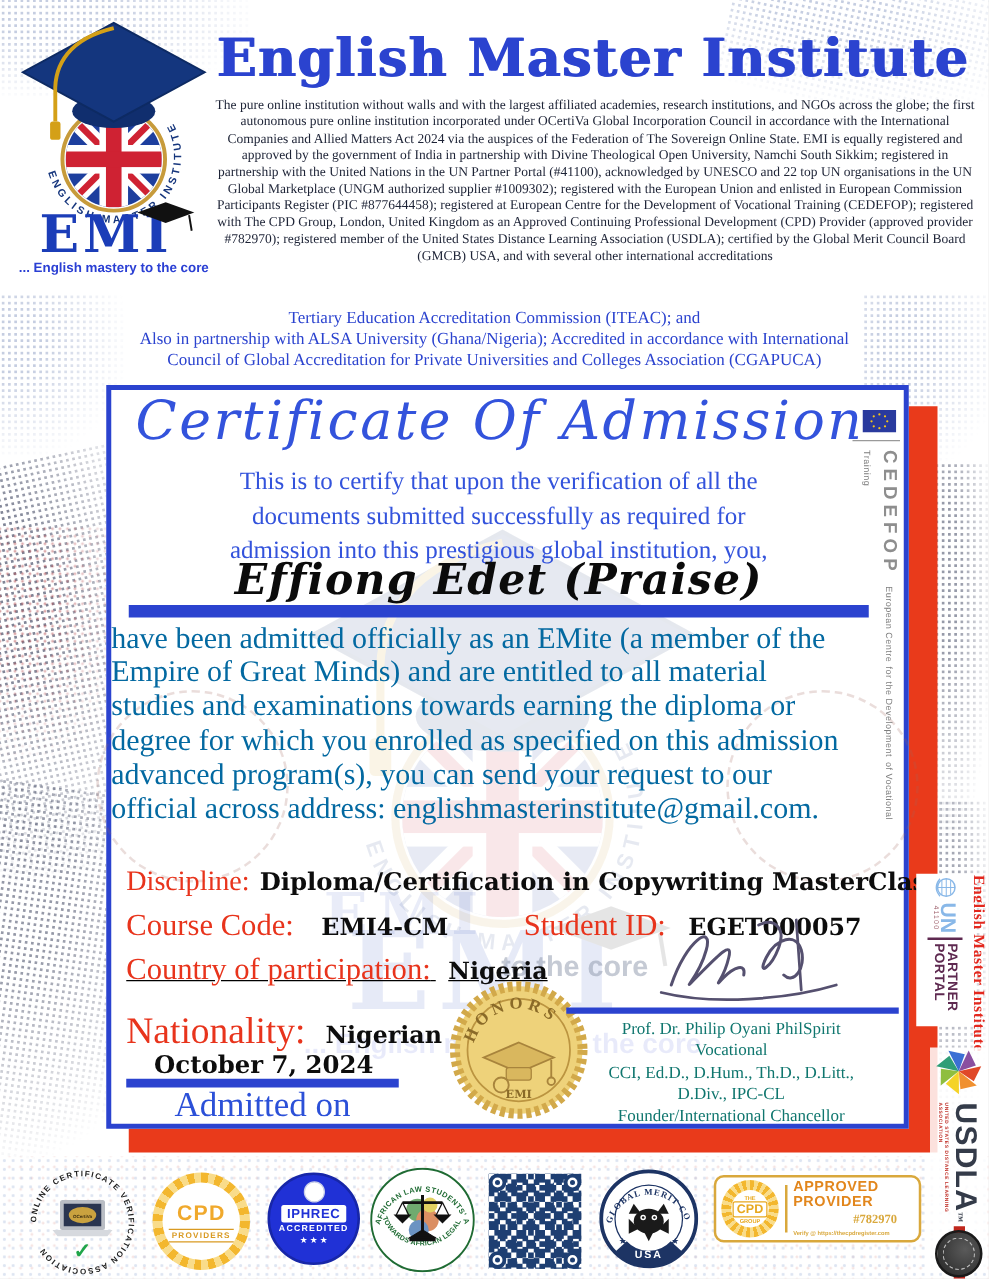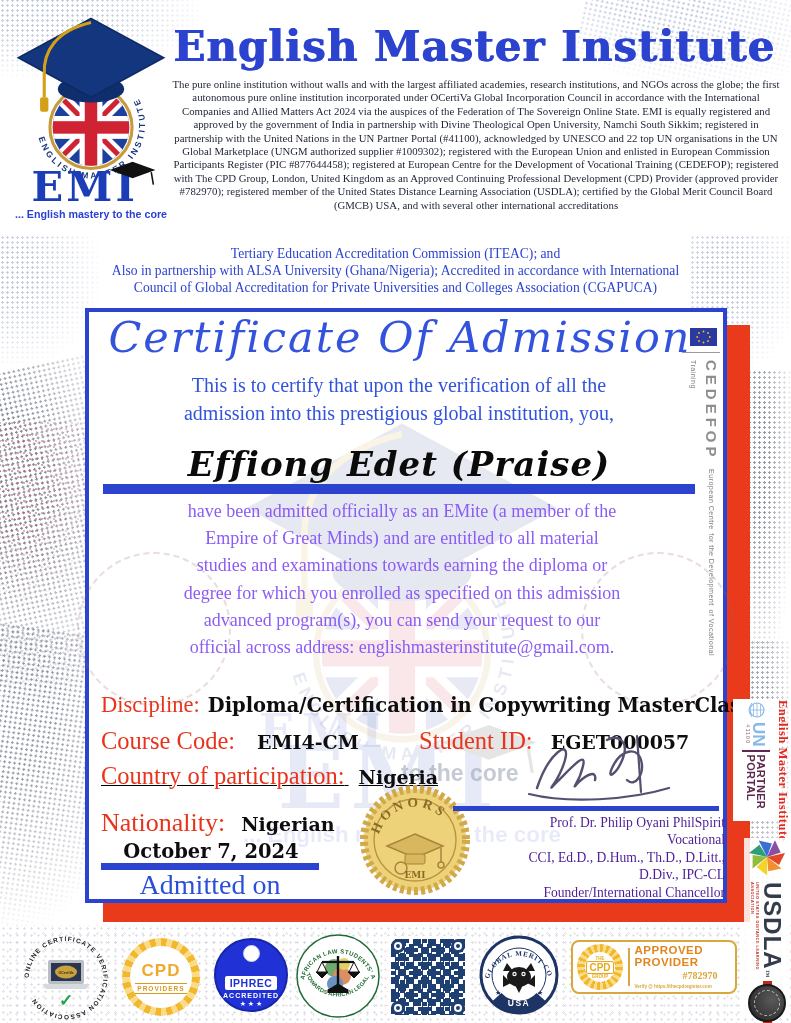--- a/index.html
+++ b/index.html
@@ -28,24 +28,24 @@
 
   
   .red-shadow{left:103px;top:325px;width:647px;height:597px;background:#e93a1b;z-index:1;}
   .cert{left:85px;top:308px;width:634px;height:587px;background:#fff;border:4px solid #2b43cf;z-index:2;}
   .cert-title{left:6px;top:0px;width:610px;text-align:center;font-family:"DejaVu Serif",serif;
               font-style:italic;font-size:43px;color:#3353dc;letter-spacing:2px;}
   .iline{font-size:20px;line-height:27.5px;color:#3353dc;text-align:center;}
   .recipient{left:0;top:132px;width:620px;text-align:center;font-family:"DejaVu Serif",serif;
              font-weight:bold;font-style:italic;font-size:34px;color:#0b0b0b;letter-spacing:1px;}
   .bluebar{background:#2b43cf;}
-  .bline{font-size:18px;line-height:27.2px;color:#8b5cf6;text-align:center;}
+  .bline{font-size:24px;line-height:27.2px;color:#0369a1;text-align:left;}
   .flabel{font-family:"Liberation Serif",serif;color:#e8341c;}
   .fvalue{font-family:"DejaVu Serif",serif;font-weight:bold;color:#0d0d0d;}
-  .sig-text{font-size:13.6px;line-height:17.4px;color:#4c1d95;text-align:right;}
+  .sig-text{font-size:13.6px;line-height:17.4px;color:#0f766e;text-align:center;}
   .admitted{font-size:28px;color:#2b50d8;text-align:center;}
 
   
   .cedefop-v{writing-mode:vertical-rl;}
   .cedefop-big{font-family:"Liberation Sans",sans-serif;color:#8e8e8e;font-size:15px;
                letter-spacing:4px;text-transform:uppercase;font-weight:bold;}
   .cedefop-sm{font-family:"Liberation Sans",sans-serif;color:#7e7e7e;font-size:7.2px;letter-spacing:.4px;}
 
   
   .rot{transform:rotate(90deg);transform-origin:0 0;}
@@ -190,20 +190,21 @@
       <div class="abs cedefop-v" style="right:0;top:32px;height:300px;">
         <span class="cedefop-big">cedefop</span>
         <span class="cedefop-sm" style="margin-top:4px;">European Centre</span>
         <span class="cedefop-sm">for the Development</span>
         <span class="cedefop-sm">of Vocational Training</span>
       </div>
     </div>
 
     <div class="abs" style="left:40px;top:60px;width:540px;">
       <div class="iline">This is to certify that upon the verification of all the</div>
+      <div class="iline">documents submitted successfully as required for</div>
       <div class="iline">admission into this prestigious global institution, you,</div>
     </div>
 
     <div class="abs recipient">Effiong Edet (Praise)</div>
     <div class="abs bluebar" style="left:14px;top:172px;width:592px;height:10px;"></div>
 
     <div class="abs" style="left:0;top:186px;width:626px;">
       <div class="bline">have been admitted officially as an EMite (a member of the</div>
       <div class="bline">Empire of Great Minds) and are entitled to all material</div>
       <div class="bline">studies and examinations towards earning the diploma or</div>
@@ -225,21 +226,21 @@
       <span class="flabel" style="font-size:24.5px;">Student ID:</span>
       <span class="fvalue" style="font-size:19px;margin-left:14px;">EGET000057</span>
     </div>
 
     <div class="abs nowrap" style="left:12px;top:450px;text-decoration:underline;">
       <span class="flabel" style="font-size:24.5px;">Country of participation:</span>
       <span class="fvalue" style="font-size:19px;margin-left:10px;">Nigeria</span>
     </div>
 
     <div class="abs nowrap" style="left:12px;top:496px;">
-      <span class="flabel" style="font-size:26px;">Nationality:</span>
+      <span class="flabel" style="font-size:30px;">Nationality:</span>
       <span class="fvalue" style="font-size:19px;margin-left:12px;">Nigerian</span>
     </div>
 
     <div class="abs fvalue ctr" style="left:16px;top:528px;width:212px;font-size:19.5px;">October 7, 2024</div>
     <div class="abs bluebar" style="left:12px;top:551px;width:218px;height:7px;"></div>
     <div class="abs admitted" style="left:6px;top:557px;width:230px;">Admitted on</div>
 
     <svg class="abs" style="left:268px;top:470px;width:116px;height:116px;" viewBox="0 0 116 116">
       <circle cx="58" cy="58" r="51" fill="#eed27a" stroke="#d2a94a" stroke-width="8" stroke-dasharray="4 3"></circle>
       <circle cx="58" cy="58" r="44" fill="#ecdликов" fill-opacity="0"></circle>
@@ -328,21 +329,21 @@
 
   <div class="badge burst" style="left:122px;top:938px;width:78px;height:78px;">
     <div class="inner">
       <div class="sans" style="font-weight:900;font-size:17px;color:#f0a92c;letter-spacing:1px;">CPD</div>
       <div class="sans" style="font-weight:bold;font-size:6.5px;color:#d99a22;letter-spacing:1px;border-top:1px solid #d99a22;border-bottom:1px solid #d99a22;padding:1px 2px;margin-top:2px;">PROVIDERS</div>
     </div>
   </div>
 
   <div class="badge circlebadge iphrec" style="left:214px;top:938px;width:70px;height:70px;">
     <div style="width:15px;height:15px;border-radius:50%;background:#fff;margin-top:5px;border:1px solid #c9cfe8;"></div>
-    <div class="iphrec-name" style="margin-top:14px;">IPHREC</div>
+    <div class="iphrec-name" style="margin-top:2px;">IPHREC</div>
     <div class="iphrec-acc">ACCREDITED</div>
     <div class="iphrec-stars">★ ★ ★</div>
   </div>
 
   <svg class="badge" style="left:296px;top:934px;width:84px;height:84px;" viewBox="0 0 84 84">
     <circle cx="42" cy="42" r="41" fill="#ffffff" stroke="#1f6b33" stroke-width="1.5"></circle>
     <defs>
       <path id="alsatop" d="M8,46 A35,35 0 0,1 76,46"></path>
       <path id="alsabot" d="M10,40 A34,34 0 0,0 74,40"></path>
     </defs>

